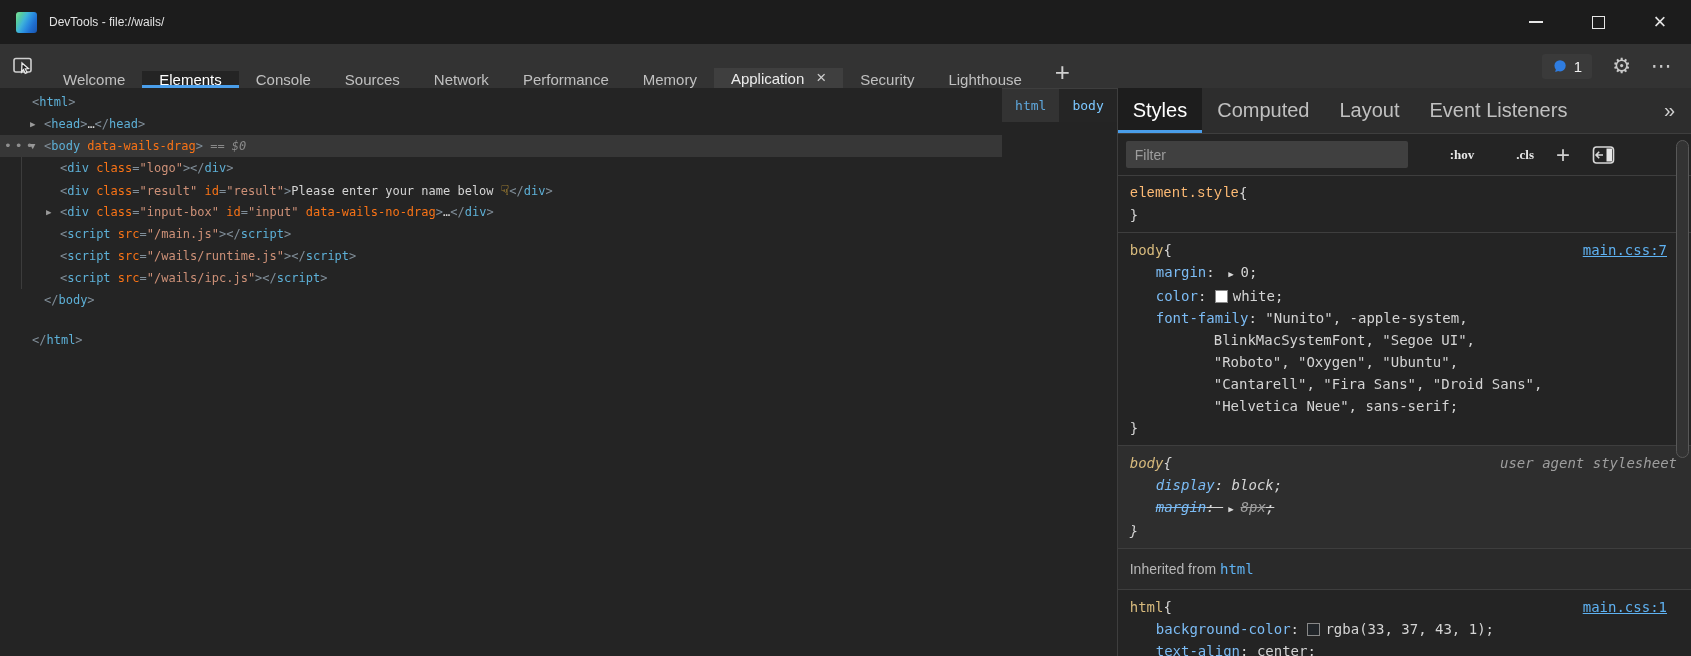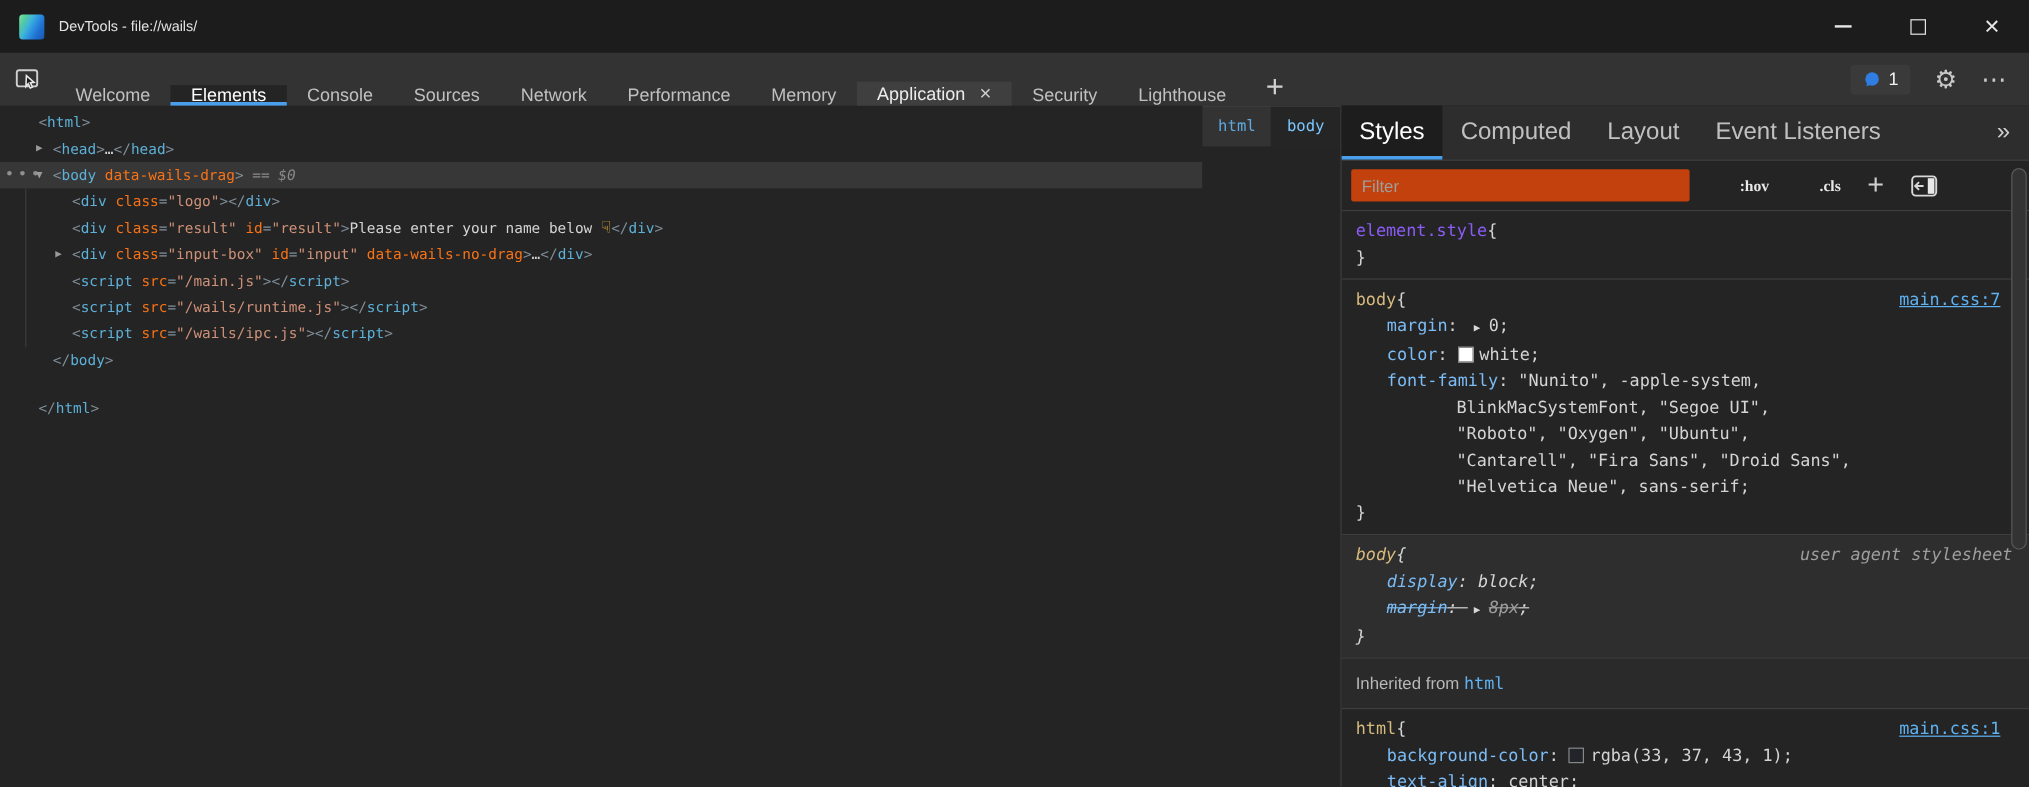--- a/index.html
+++ b/index.html
@@ -55,34 +55,34 @@
   .crumb { display:flex; align-items:center; padding:0 13px; color:#5fa8dd; }
   .crumb.active { background:#252525; color:#7cc7ff; }
 
   
   .side-tabs { height:46px; background:#2d2d2d; display:flex; align-items:stretch; border-bottom:1px solid #3e3e3e; }
   .side-tab { display:flex; align-items:center; padding:0 15px; font-size:20px; color:#c0c0c0; position:relative; white-space:nowrap; }
   .side-tab.active { background:#1d1d1d; color:#ffffff; }
   .side-tab.active::after { content:""; position:absolute; left:0; right:0; bottom:0; height:3px; background:#4a9eea; }
   .side-more { margin-left:auto; display:flex; align-items:center; padding:0 16px; color:#d0d0d0; font-size:20px; }
   .side-toolbar { height:42px; display:flex; align-items:center; gap:22px; padding:0 76px 0 8px; border-bottom:1px solid #3e3e3e; }
-  .filter-input { width:282px; height:27px; background:#c2410c; border:none; border-radius:2px; color:#cccccc;
+  .filter-input { width:282px; height:27px; background:#404040; border:none; border-radius:2px; color:#cccccc;
     font-size:14px; padding:0 9px; outline:none; }
   .filter-input::placeholder { color:#9e9e9e; }
   .pseudo-btn { font-family:Liberation Serif, serif; font-size:13px; font-weight:bold; color:#e8e8e8;margin-left:20px; }
   .newrule-btn { font-size:24px; color:#d0d0d0; font-weight:300; }
   .panelicon-btn { display:flex; align-items:center; }
 
   
   .styles-content { flex:1; overflow:hidden; font-family:"DejaVu Sans Mono", monospace; font-size:14px; line-height:22px; color:#d4d4d4; }
   .rule { padding:6px 10px 6px 12px; border-bottom:1px solid #3e3e3e; }
   .rule.hl { background:#2e2e2e; }
   .rule.italic { font-style:italic; }
   .rule-head { display:flex; }
-  .selector { color:#d7ba7d; } .selector.plain { color:#8b5cf6; }
+  .selector { color:#d7ba7d; } .selector.plain { color:#fdba74;font-family:Liberation Mono, monospace; }
   .brace { color:#d4d4d4; }
   .css-link { margin-left:auto; color:#5fb2f2; text-decoration:underline; padding-right:14px; }
   .rule-note { margin-left:auto; color:#9e9e9e; padding-right:4px; }
   .decl { padding-left:84px; text-indent:-58px; }
   .prop { color:#7cbcf5; }
   .val { color:#d4d4d4; }
   .strike .prop, .strike .val, .strike .punct2 { text-decoration:line-through; }
   .strike .val { color:#9e9e9e; }
   .darrow { font-size:9px; color:#d8d8d8; margin:0 7px 0 5px; text-indent:0; display:inline-block; }
   .swatch { display:inline-block; width:13px; height:13px; border:1px solid #888888; vertical-align:-2px; margin-right:5px; text-indent:0; }

